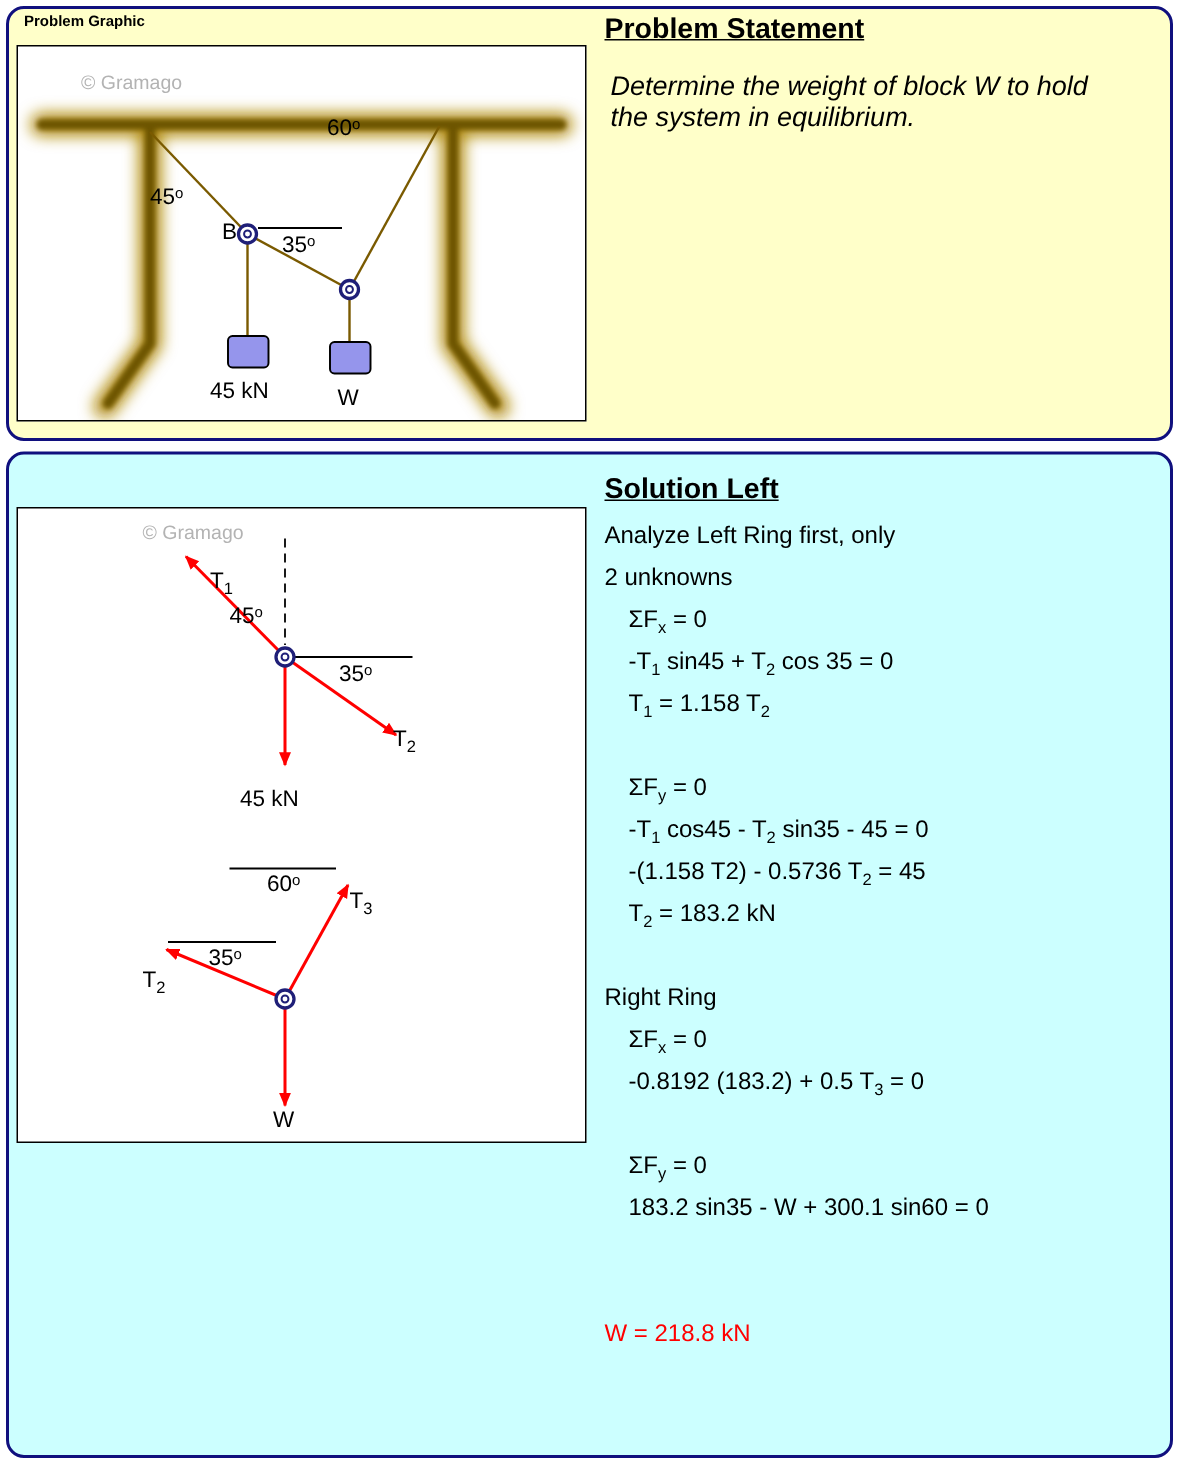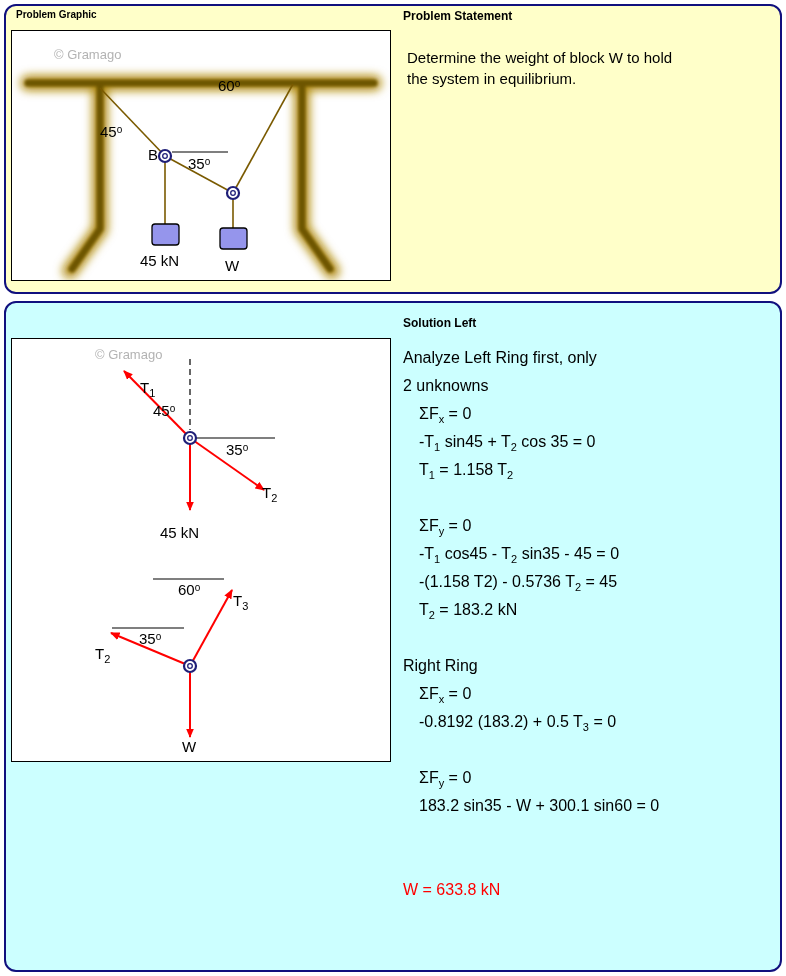--- a/index.html
+++ b/index.html
@@ -5,29 +5,29 @@
   html,body{margin:0;padding:0;background:#fff;}
   #page{position:relative;width:786px;height:976px;background:#fff;
         font-family:"Liberation Sans",sans-serif;color:#000;overflow:hidden;}
 
   .panel{position:absolute;left:4px;width:778px;box-sizing:border-box;
          border:2px solid var(--panel-border,#10107E);border-radius:12px;}
   .panel-top{top:4px;height:290px;background:var(--panel-top-bg,#FFFFC9);}
   .panel-bottom{top:301px;height:671px;background:var(--panel-bottom-bg,#CCFFFF);}
 
   .box-title{position:absolute;font-weight:bold;font-size:10px;white-space:nowrap;}
-  .heading{position:absolute;font-weight:bold;font-size:12px;white-space:nowrap;}
+  .heading{position:absolute;font-weight:bold;font-size:19px;text-decoration:underline;white-space:nowrap;}
 
   .gbox{position:absolute;background:#fff;border:1px solid #000;box-sizing:border-box;}
   .gbox svg{position:absolute;left:0;top:0;}
 
   .lbl{position:absolute;font-size:15px;white-space:nowrap;}
   .wm{position:absolute;font-size:13px;color:var(--watermark,#B3B3B3);white-space:nowrap;}
 
-  .statement{position:absolute;font-size:15px;line-height:21px;white-space:nowrap;}
+  .statement{position:absolute;font-size:18px;line-height:21px;white-space:nowrap;font-style:italic;}
 
   #steps{position:absolute;left:403px;top:344px;width:375px;font-size:16px;}
   .step-line{height:28px;line-height:28px;white-space:nowrap;}
   .step-line.indent{padding-left:16px;}
 
   sub{font-size:11px;line-height:0;}
   sup{font-size:10px;line-height:0;vertical-align:4px;}
 
   
   .glow-outer{fill:none;stroke:var(--glow,#B08A10);stroke-width:15;stroke-linecap:round;}
@@ -169,16 +169,16 @@
       <div class="step-line indent">T<sub>2</sub> = 183.2 kN</div>
       <div class="step-line">&nbsp;</div>
       <div class="step-line">Right Ring</div>
       <div class="step-line indent">ΣF<sub>x</sub> = 0</div>
       <div class="step-line indent">-0.8192 (183.2) + 0.5 T<sub>3</sub> = 0</div>
       <div class="step-line">&nbsp;</div>
       <div class="step-line indent">ΣF<sub>y</sub> = 0</div>
       <div class="step-line indent">183.2 sin35 - W + 300.1 sin60 = 0</div>
       <div class="step-line">&nbsp;</div>
       <div class="step-line">&nbsp;</div>
-      <div class="step-line" style="color: rgb(255, 0, 0);">W = 633.8 kN</div>
+      <div class="step-line" style="color: rgb(255, 0, 0);">W = 218.8 kN</div>
     </div>
 
 </div>
 
 </body></html>

